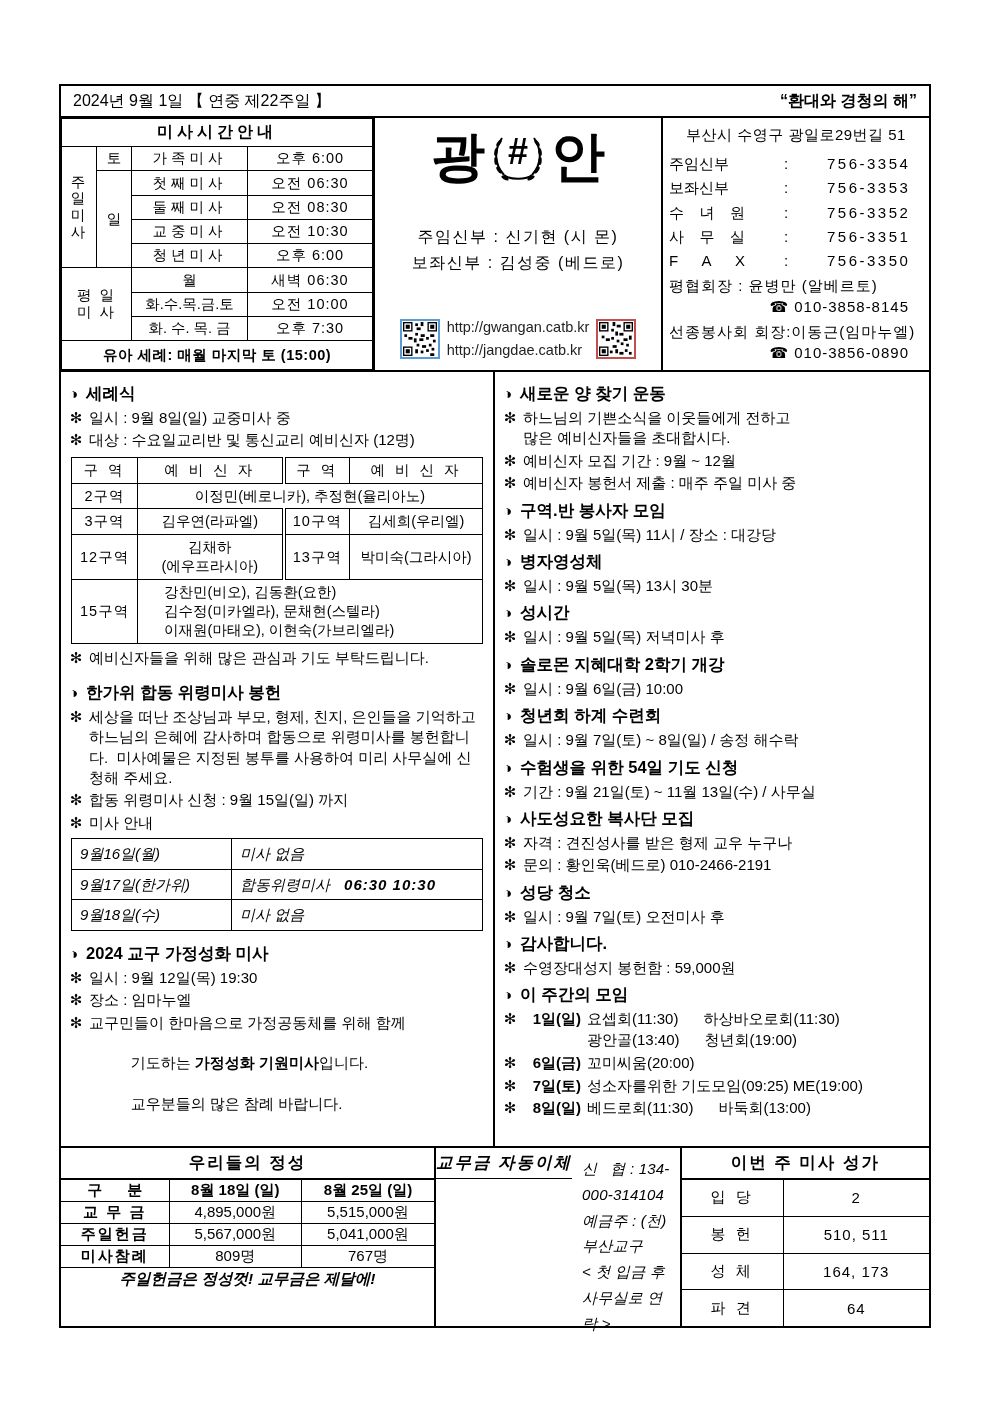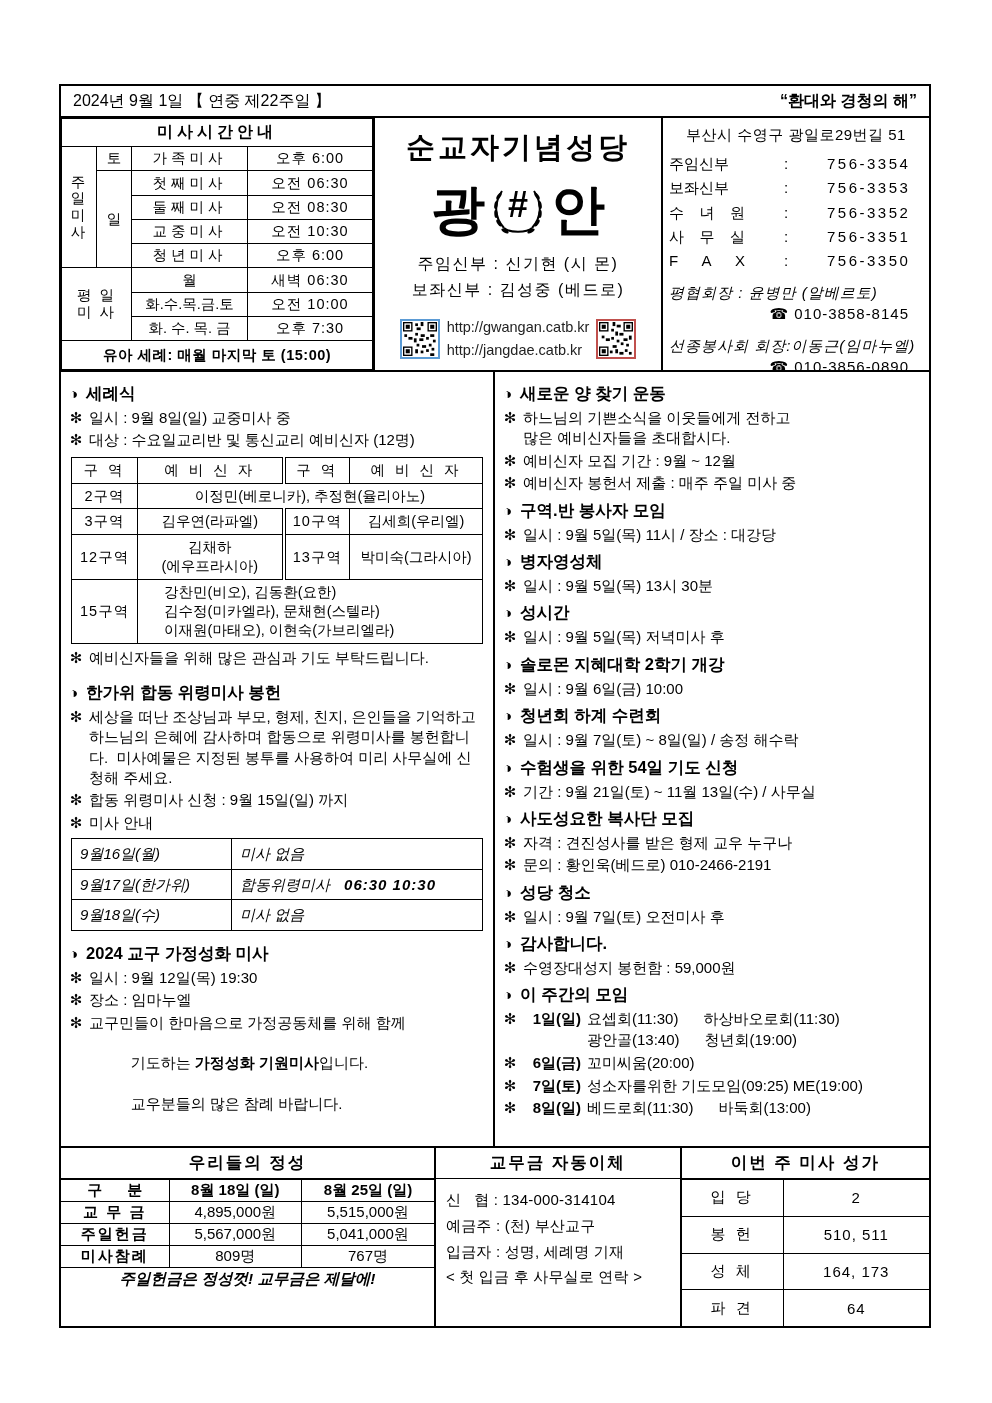--- a/index.html
+++ b/index.html
@@ -37,21 +37,21 @@
   .url-lines{line-height:1.6;color:#222;}
   .qr{width:40px;height:40px;padding:1px;box-sizing:border-box;}
   .qr.blue{border:2px solid #5b9bd5;}
   .qr.red{border:2px solid #c0504d;}
 
   .abox{flex:1;padding:8px 6px;font-size:15px;box-sizing:border-box;}
   .addr{text-align:center;margin-bottom:7px;letter-spacing:0.5px;}
   .ph-row{display:flex;justify-content:space-between;gap:24px;line-height:1.62;}
   .ph-lbl{width:76px;text-align-last:justify;text-align:justify;}
   .ph-num{letter-spacing:2.5px;width:96px;}
-  .c-line{margin-top:11px;letter-spacing:1px;font-style:italic;}
+  .c-line{margin-top:4px;letter-spacing:1px;}
   .tel-line{text-align:right;padding-right:14px;letter-spacing:1px;line-height:1.5;}
 
   
   .main{display:flex;border:2px solid #000;border-top:none;border-bottom:none;
         height:774px;box-sizing:border-box;overflow:hidden;}
   .col{width:50%;box-sizing:border-box;padding:5px 8px 0 8px;font-size:15px;}
   .col-left{border-right:2px solid #000;}
   .sec-head{display:flex;gap:8px;font-weight:bold;font-size:16.5px;margin:6px 0 3px 0;align-items:baseline;}
   .sec-head .bullet{font-size:15px;}
   .item{display:flex;gap:6px;margin:2px 0;line-height:1.36;}
@@ -74,21 +74,21 @@
   .meet .star{flex:0 0 14px;text-align:center;}
   .meet .mday{flex:0 0 58px;font-weight:bold;text-align:right;}
   .meet .mtxt{flex:1;}
   .meet .mtxt div{white-space:pre-wrap;}
   .meet .mtxt div:empty{display:none;}
 
   
   .bottom{display:flex;border:2px solid #000;height:182px;box-sizing:border-box;font-size:15px;}
   .b-seg{box-sizing:border-box;}
   .b-left{width:43.2%;border-right:2px solid #000;}
-  .b-mid{width:28.3%;border-right:2px solid #000;display:flex;flex-direction:column;}
+  .b-mid{width:28.3%;border-right:2px solid #000;display:flex;flex-direction:row;font-style:italic;}
   .b-right{flex:1;}
   .seg-title{height:31px;border-bottom:1.5px solid #000;display:flex;align-items:center;
              justify-content:center;font-weight:bold;font-size:16.5px;letter-spacing:2px;box-sizing:border-box;}
   table.bl{border-collapse:collapse;width:100%;height:107px;table-layout:fixed;}
   table.bl td{border:1.5px solid #000;text-align:center;padding:1px 2px;}
   table.bl td.rl{letter-spacing:2px;}
   table.bl .bnote{font-weight:bold;font-style:italic;font-size:15.5px;}
   table.bl tr td:first-child{border-left:none;}
   table.bl tr td:last-child{border-right:none;}
   table.bl tr:last-child td{border-bottom:none;}
@@ -166,21 +166,20 @@
           <td class="tm">오후 7:30</td>
         </tr>
         <tr>
                 <td class="ft" colspan="4">유아 세례: 매월 마지막 토 (15:00)</td>
               </tr>
       </tbody>
           </table>
     </div>
 
     <div class="tbox cbox">
-      <div class="church-type">순교자기념성당</div>
       <div class="church-name">
         <span>광</span>
         <svg class="wreath" width="58" height="56" viewBox="0 0 58 56">
           <text x="29" y="36" font-size="36" font-weight="bold" text-anchor="middle" font-family="'Liberation Sans',sans-serif">#</text>
           <path d="M13,10 C5,22 5,36 15,47 M45,10 C53,22 53,36 43,47" fill="none" stroke="#000" stroke-width="2"></path>
           <path d="M15,47 C20,52 38,52 43,47" fill="none" stroke="#000" stroke-width="2"></path>
           <ellipse cx="10" cy="15" rx="4" ry="1.7" transform="rotate(-55 10 15)"></ellipse>
           <ellipse cx="7" cy="24" rx="4" ry="1.7" transform="rotate(-80 7 24)"></ellipse>
           <ellipse cx="7" cy="33" rx="4" ry="1.7" transform="rotate(-95 7 33)"></ellipse>
           <ellipse cx="10" cy="42" rx="4" ry="1.7" transform="rotate(-125 10 42)"></ellipse>
@@ -628,21 +627,20 @@
         </tr>
       </tbody>
           </table>
     </div>
 
     <div class="b-seg b-mid">
       <div class="seg-title">교무금 자동이체</div>
       <div class="pay-lines">
         <div>신   협 : 134-000-314104</div>
         <div>예금주 : (천) 부산교구</div>
-        <div>입금자 : 성명, 세례명 기재</div>
         <div>&lt; 첫 입금 후 사무실로 연락 &gt;</div>
       </div>
     </div>
 
     <div class="b-seg b-right">
       <div class="seg-title">이번 주 미사 성가</div>
       <table class="hy">
         <tbody>
               <tr>
                 <td>입 당</td>

